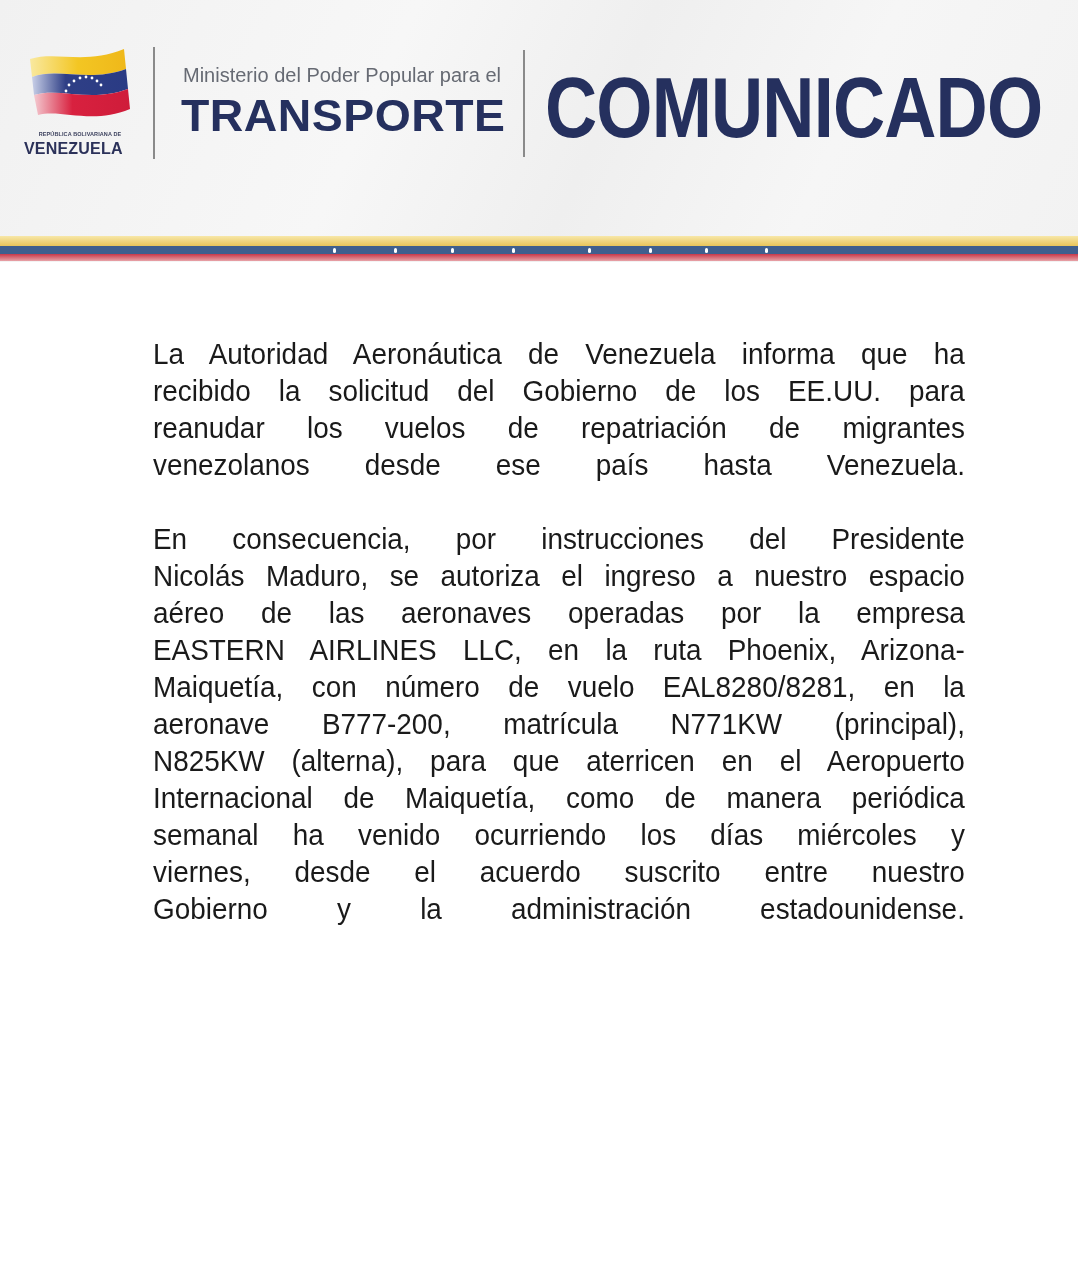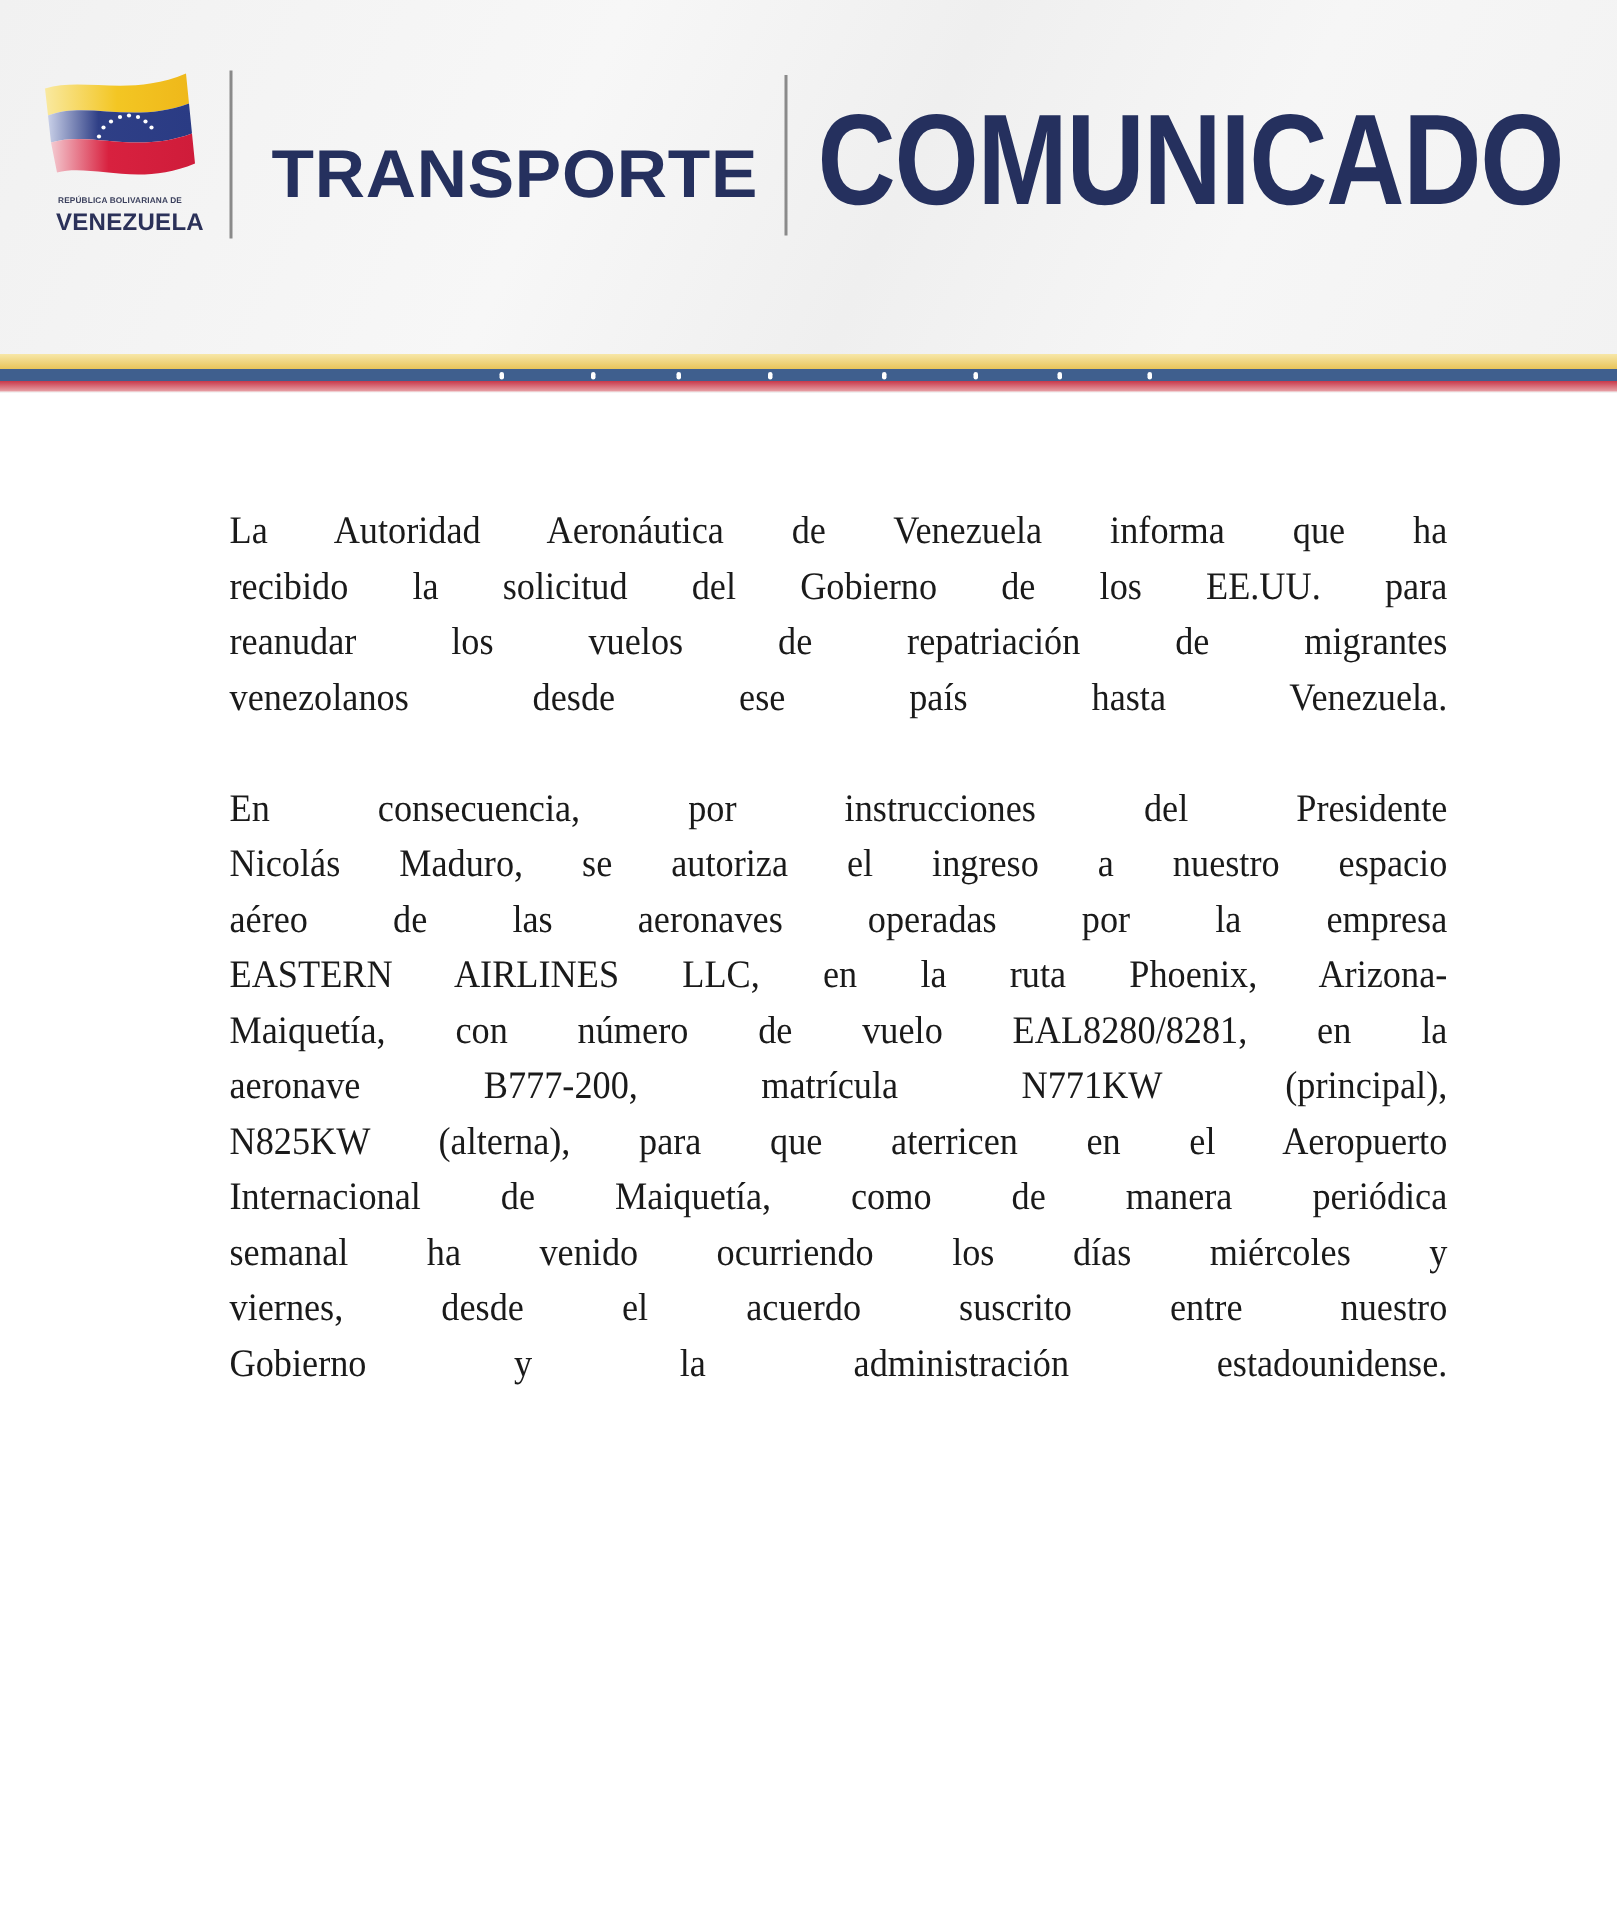--- a/index.html
+++ b/index.html
@@ -17,21 +17,21 @@
     position: absolute; left: 24px; top: 45px; width: 112px; height: 120px;
   }
   .logo svg { position: absolute; left: 2px; top: 0; }
   .logo .rep {
     position: absolute; left: 0; top: 86px; width: 112px;
     font-size: 5.5px; font-weight: bold; color: #3a3f5c; letter-spacing: 0.1px;
     text-align: center; white-space: nowrap;
   }
   .logo .ven {
     position: absolute; left: 0; top: 95px; width: 112px;
-    font-size: 16px; font-weight: bold; color: #2b3159; text-align: right; letter-spacing: 0.2px;
+    font-size: 16px; font-weight: bold; color: #2b3159; text-align: left; letter-spacing: 0.2px;
   }
   .vsep1 { position: absolute; left: 153px; top: 47px; width: 2px; height: 112px; background: #8a8a8a; }
   .vsep2 { position: absolute; left: 523px; top: 50px; width: 2px; height: 107px; background: #8a8a8a; }
   .ministry {
     position: absolute; left: 183px; top: 64px;
     font-size: 20px; color: #666a73; white-space: nowrap;
   }
   .transporte {
     position: absolute; left: 181px; top: 90px;
     font-size: 45px; font-weight: bold; color: #25305e; letter-spacing: 0.5px; white-space: nowrap;
@@ -43,21 +43,21 @@
     transform: scaleX(0.84); transform-origin: left; letter-spacing: -1px;
   }
   .flagbar { position: absolute; left: 0; top: 236px; width: 1078px; height: 26px; }
   .flagbar .y { height: 10px; background: linear-gradient(#f7e7a8, #e8c45a); }
   .flagbar .b { height: 8px; background: #3f5f8e; position: relative; }
   .flagbar .r { height: 7px; background: linear-gradient(#c8384a, #e8a3a8); }
   .star { position: absolute; top: 2px; width: 3px; height: 5px; background: #fff; border-radius: 2px; }
 
   .body-text {
     position: absolute; left: 153px; top: 335px; width: 812px;
-    font-size: 26px; color: #1a1a1a; font-family: Liberation Serif, serif;
+    font-size: 30px; color: #1a1a1a;
   }
   .para { margin-bottom: 37px; }
   .line {
     display: block; height: 37px; line-height: 37px;
     text-align: justify; text-align-last: justify; white-space: normal;
     transform: scaleX(0.93); transform-origin: left; width: 873px;
   }
   .line.last-left { text-align-last: left; }
 </style>
 </head>
@@ -94,20 +94,21 @@
           <circle cx="60" cy="32" r="1.4"></circle>
           <circle cx="66" cy="33" r="1.4"></circle>
         <circle cx="71" cy="36" r="1.4"></circle>
           <circle cx="75" cy="40" r="1.4"></circle>
       </g>
     </svg>
     <div class="rep">REPÚBLICA BOLIVARIANA DE</div>
     <div class="ven">VENEZUELA</div>
   </div>
   <div class="vsep1"></div>
+  <div class="ministry">Ministerio del Poder Popular para el</div>
   <div class="transporte">TRANSPORTE</div>
   <div class="vsep2"></div>
   <div class="comunicado">COMUNICADO</div>
 
   <div class="flagbar">
     <div class="y"></div>
     <div class="b">
       <span class="star" style="left:333px"></span>
       <span class="star" style="left:394px"></span>
       <span class="star" style="left:451px"></span>

